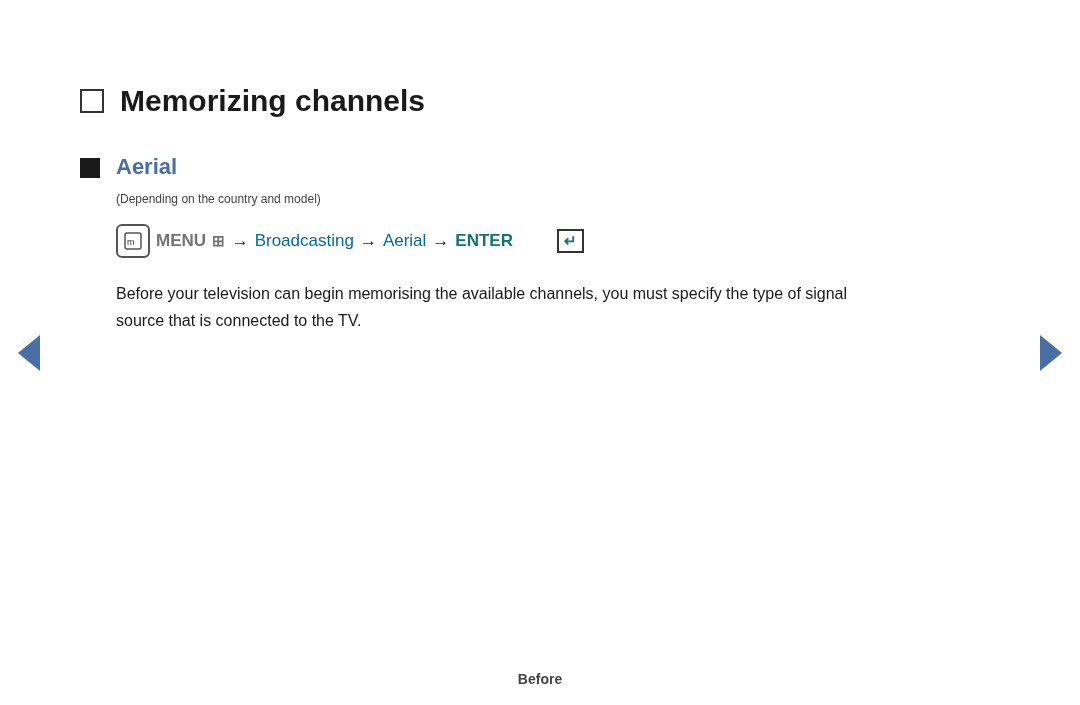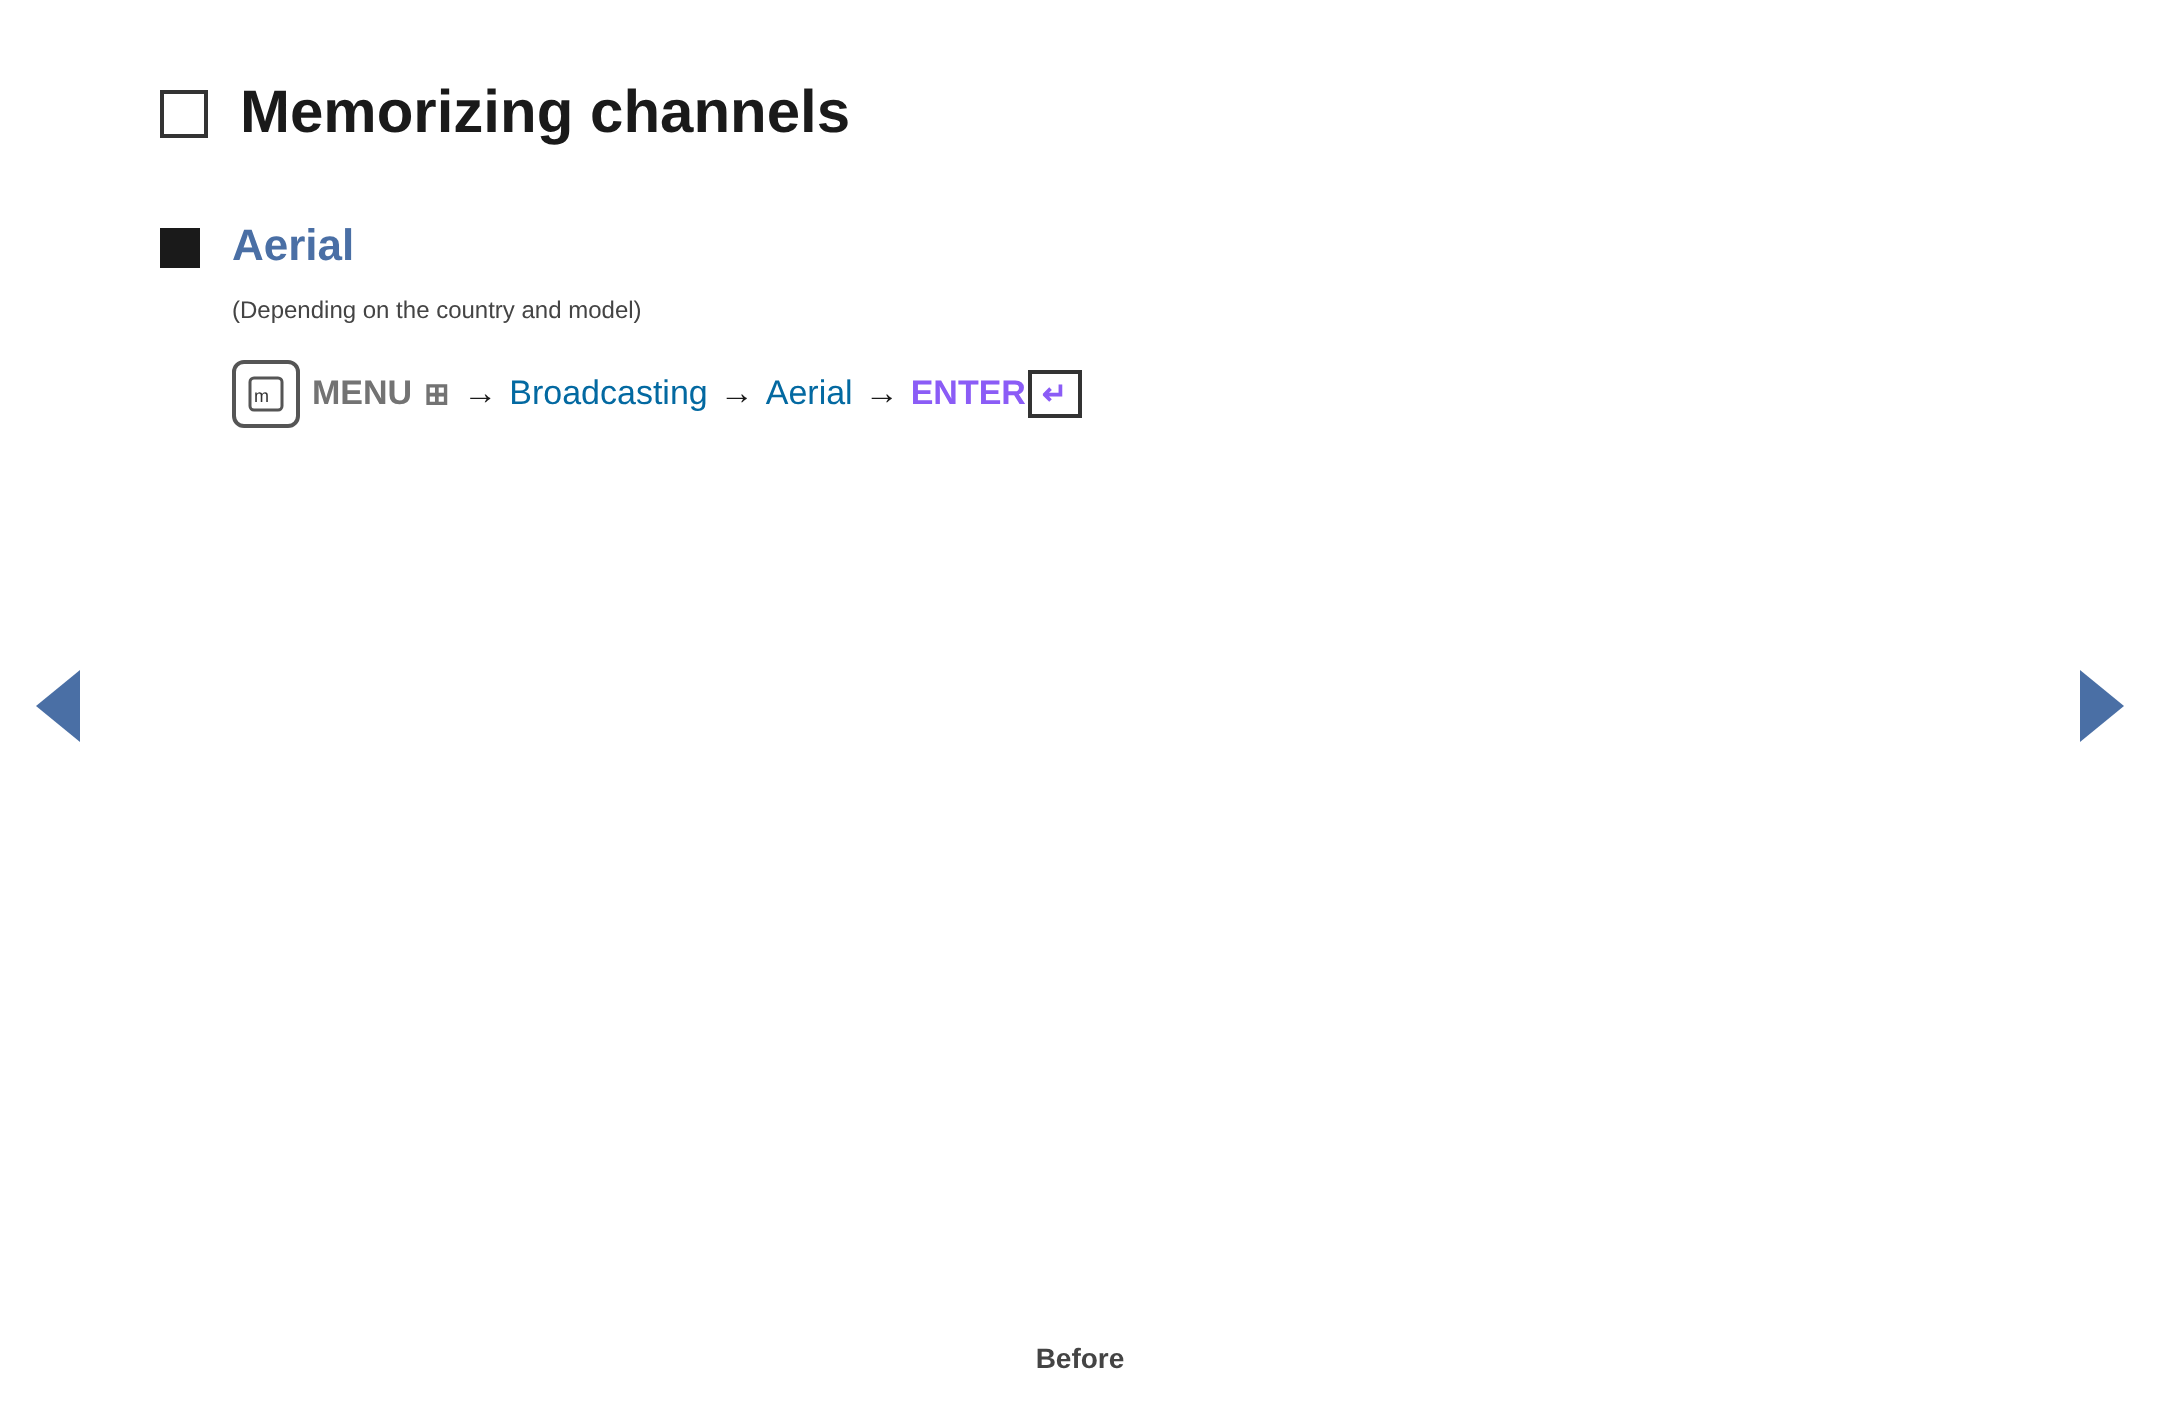--- a/index.html
+++ b/index.html
@@ -14,20 +14,21 @@
       background: #ffffff;
       font-family: Arial, sans-serif;
       color: #1a1a1a;
       position: relative;
       overflow: hidden;
     }
 
     .main-content {
       padding: 40px 80px 40px 80px;
       max-width: 960px;
+      margin-top: 44px;
     }
 
     .page-title-row {
       display: flex;
       align-items: center;
       gap: 16px;
       margin-bottom: 36px;
     }
 
     .checkbox-icon {
@@ -110,23 +111,24 @@
     }
 
     .link-text {
       color: #0369a1;
       font-size: 17px;
     }
 
     .enter-label {
       font-size: 17px;
       font-weight: 700;
-      color: #8b5cf6;
-      display: inline-flex;
-      align-items: center;
+      color: #0f766e;
+      display: inline-flex;
+      align-items: center;
+      gap: 43px;
     }
 
     .enter-box {
       display: inline-flex;
       align-items: center;
       justify-content: center;
       border: 2px solid #333;
       padding: 1px 5px;
       font-size: 15px;
       font-weight: 700;
@@ -207,18 +209,19 @@
     <span class="link-text">Broadcasting</span>
     <span class="arrow-text">→</span>
     <span class="link-text">Aerial</span>
     <span class="arrow-text">→</span>
     <span class="enter-label">
       <span>ENTER</span>
         <span class="enter-box">↵</span>
     </span>
   </div>
 
+  <p class="description">Before your television can begin memorising the available channels, you must specify the type of signal source that is connected to the TV.</p>
 </div>
 
 <div class="nav-left"></div>
 <div class="nav-right"></div>
 
 <div class="footer">Before</div>
 
 </body></html>

